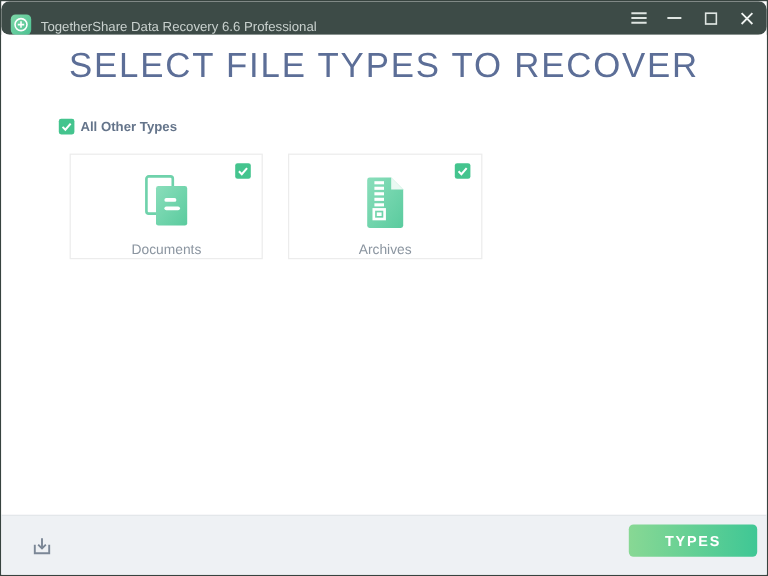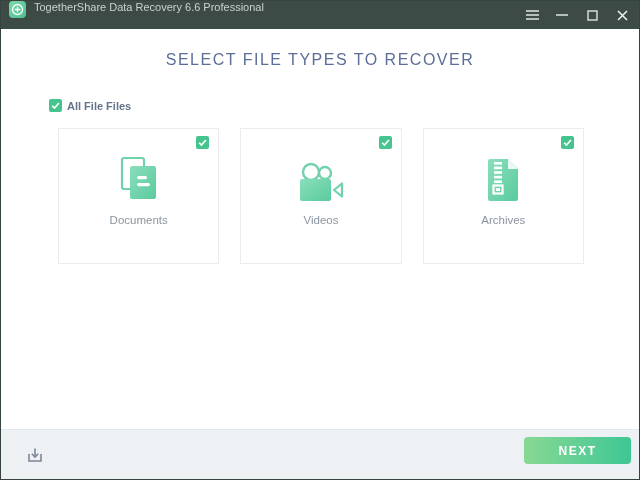--- a/index.html
+++ b/index.html
@@ -1,35 +1,35 @@
 <!DOCTYPE html>
 <html><head>
 <meta charset="utf-8">
 <style>
   html,body{margin:0;padding:0;background:#9aa0a6;}
   *{box-sizing:border-box;font-family:"Liberation Sans","DejaVu Sans",sans-serif;}
   .window{position:relative;width:640px;height:480px;background:#ffffff;border:1px solid #37433f;overflow:hidden;}
 
   
-  .titlebar{position:absolute;top:0;left:0;right:0;height:28px;background:#3d4b47;display:flex;align-items:flex-start;padding-left:8px;}
+  .titlebar{position:absolute;top:0;left:0;right:0;height:28px;background:#3d4b47;display:flex;align-items:flex-end;padding-left:8px;border-radius:7px;}
   .appicon{width:17px;height:17px;border-radius:4px;background:linear-gradient(135deg,#7ed7a8,#4cc292);display:flex;align-items:center;justify-content:center;flex:0 0 auto;}
   .apptitle{color:#c9d1ce;font-size:11px;margin-left:8px;white-space:nowrap;}
   .winctrls{margin-left:auto;display:flex;height:28px;}
   .ctrl{width:30px;height:28px;display:flex;align-items:center;justify-content:center;cursor:pointer;}
   .ctrl:last-child{margin-right:2px;}
 
   
   .main{position:absolute;top:28px;left:0;right:0;bottom:50px;background:#ffffff;}
-  .heading{margin-top:22px;text-align:center;font-size:16px;letter-spacing:1.5px;color:#5c6e97;font-weight:400;}
+  .heading{margin-top:10px;text-align:center;font-size:29px;letter-spacing:1.5px;color:#5c6e97;font-weight:400;}
   .allrow{position:absolute;left:48px;top:70px;display:flex;align-items:center;cursor:pointer;}
   .cb{width:13px;height:13px;background:#44c48e;border-radius:2px;display:flex;align-items:center;justify-content:center;flex:0 0 auto;}
   .allrow .lbl{margin-left:5px;font-size:11px;font-weight:bold;color:#64748a;}
 
   .grid{position:absolute;left:57px;top:99px;width:526px;display:grid;grid-template-columns:repeat(3,1fr);column-gap:21px;row-gap:27px;}
-  .card{position:relative;height:136px;background:#ffffff;border:1px solid #ececec;display:flex;flex-direction:column;align-items:center;cursor:pointer;}
+  .card{position:relative;height:88px;background:#ffffff;border:1px solid #ececec;display:flex;flex-direction:column;align-items:center;cursor:pointer;}
   .card .badge{position:absolute;top:7px;right:9px;}
   .card .iconwrap{height:62px;display:flex;align-items:flex-end;justify-content:center;margin-top:12px;}
   .card .clabel{margin-top:11px;font-size:11.5px;color:#8b95a0;}
 
   
   .footer{position:absolute;left:0;right:0;bottom:0;height:50px;background:#eef1f4;border-top:1px solid #e3e7ea;}
   .dlbtn{position:absolute;left:24px;top:15px;width:20px;height:20px;display:flex;align-items:center;justify-content:center;cursor:pointer;}
   .nextbtn{position:absolute;right:8px;top:7px;width:107px;height:27px;border:none;border-radius:4px;background:linear-gradient(90deg,#88d894,#3fc795);color:#ffffff;font-size:12px;font-weight:bold;letter-spacing:1.5px;display:flex;align-items:center;justify-content:center;cursor:pointer;}
 </style>
 </head>
@@ -80,21 +80,21 @@
 
   <div class="main">
     <div class="heading">SELECT FILE TYPES TO RECOVER</div>
 
     <div class="allrow">
       <span class="cb">
         <svg width="11" height="11" viewBox="0 0 13 13">
           <path d="M2.5 6.8 L5.3 9.6 L10.5 3.6" fill="none" stroke="#ffffff" stroke-width="2"></path>
         </svg>
       </span>
-      <span class="lbl">All File Files</span>
+      <span class="lbl">All Other Types</span>
     </div>
 
     <div class="grid">
 
       <div class="card">
         <span class="badge cb">
           <svg width="11" height="11" viewBox="0 0 13 13">
               <path d="M2.5 6.8 L5.3 9.6 L10.5 3.6" fill="none" stroke="#ffffff" stroke-width="2"></path>
             </svg>
         </span>
@@ -103,36 +103,20 @@
             <rect x="3" y="2" width="22" height="31" rx="2" fill="#ffffff" stroke="#6fd2ab" stroke-width="2.2"></rect>
             <rect x="11" y="10" width="26" height="33" rx="2" fill="url(#g-mint)"></rect>
             <rect x="18" y="20" width="10" height="3.2" rx="1.6" fill="#ffffff"></rect>
             <rect x="18" y="27" width="13" height="3.2" rx="1.6" fill="#ffffff"></rect>
           </svg>
         </div>
         <span class="clabel">Documents</span>
       </div>
 
 
-      <div class="card">
-        <span class="badge cb">
-          <svg width="11" height="11" viewBox="0 0 13 13">
-              <path d="M2.5 6.8 L5.3 9.6 L10.5 3.6" fill="none" stroke="#ffffff" stroke-width="2"></path>
-            </svg>
-        </span>
-        <div class="iconwrap">
-          <svg width="47" height="41" viewBox="0 0 47 41">
-            <circle cx="14" cy="10" r="8" fill="#ffffff" stroke="#6fd2ab" stroke-width="2.4"></circle>
-            <circle cx="28" cy="11" r="6" fill="#ffffff" stroke="#6fd2ab" stroke-width="2.4"></circle>
-            <rect x="3" y="17" width="31" height="22" rx="2" fill="url(#g-mint)"></rect>
-            <path d="M37 28 L45 21.5 V34.5 Z" fill="#ffffff" stroke="#6fd2ab" stroke-width="2.2" stroke-linejoin="round"></path>
-          </svg>
-        </div>
-        <span class="clabel">Videos</span>
-      </div>
 
 
       <div class="card">
         <span class="badge cb">
           <svg width="11" height="11" viewBox="0 0 13 13">
               <path d="M2.5 6.8 L5.3 9.6 L10.5 3.6" fill="none" stroke="#ffffff" stroke-width="2"></path>
             </svg>
         </span>
         <div class="iconwrap">
           <svg width="36" height="46" viewBox="0 0 36 46">
@@ -157,16 +141,16 @@
   </div>
 
   <div class="footer">
     <div class="dlbtn">
       <svg width="20" height="20" viewBox="0 0 20 20">
         <path d="M4 9 V16 H16 V9" fill="none" stroke="#7b8796" stroke-width="1.6"></path>
         <path d="M10 3.5 V11.5" stroke="#7b8796" stroke-width="1.6"></path>
         <path d="M6.8 8.8 L10 12 L13.2 8.8" fill="none" stroke="#7b8796" stroke-width="1.6"></path>
       </svg>
     </div>
-    <button class="nextbtn">NEXT</button>
+    <button class="nextbtn">TYPES</button>
   </div>
 
 </div>
 
 </body></html>

